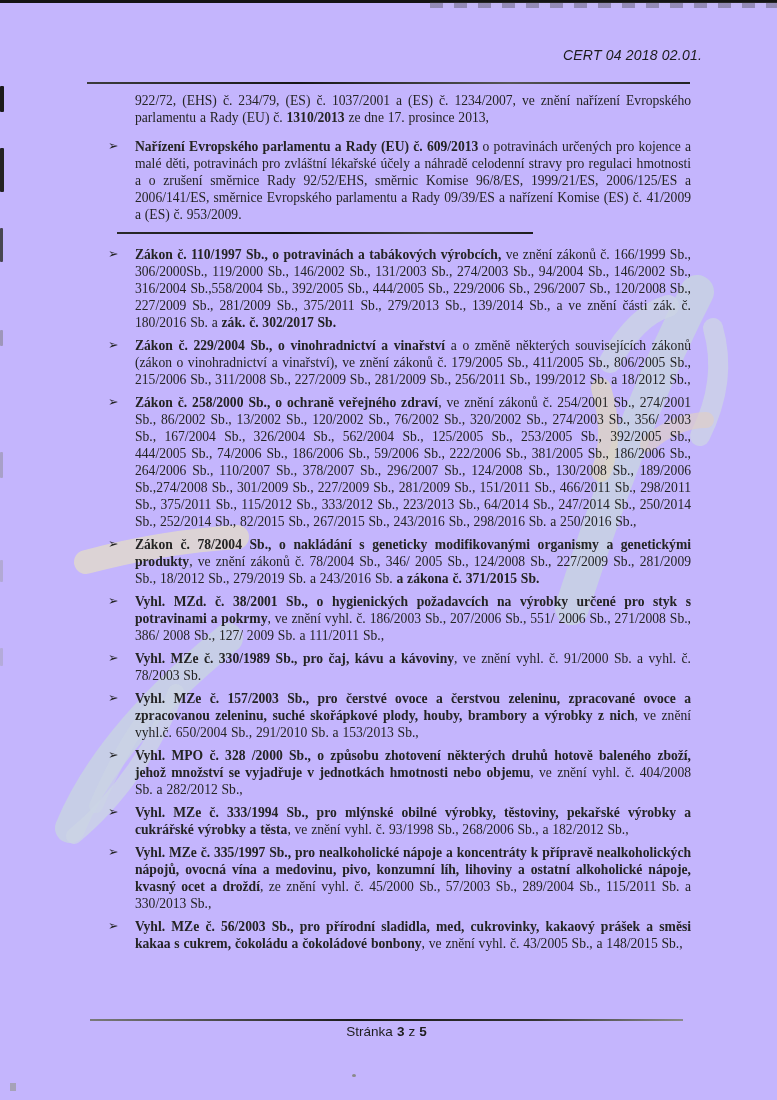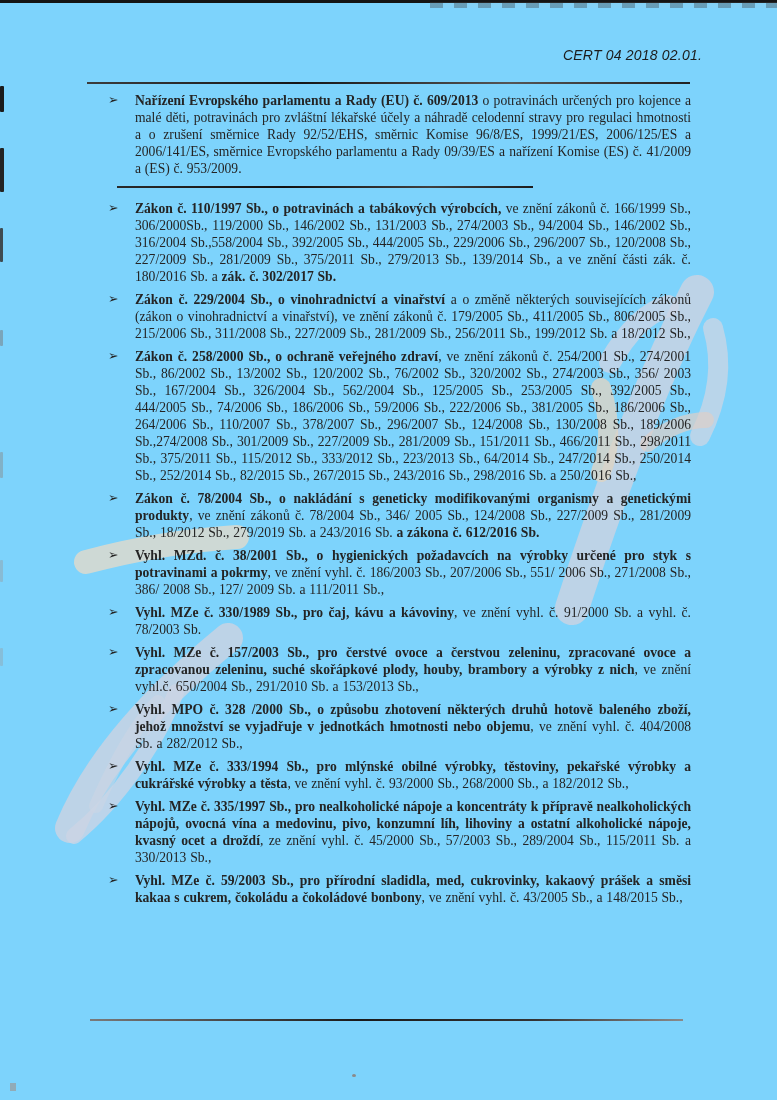--- a/index.html
+++ b/index.html
@@ -1,18 +1,18 @@
 <!DOCTYPE html>
 <html><head>
 <meta charset="utf-8">
 <style>
   html,body { margin:0; padding:0; background:#ffffff; }
   .page {
     position:relative; width:777px; height:1100px;
-    background:#7dd3fc; overflow:hidden;
+    background:#c4b5fd; overflow:hidden;
     font-family:"Liberation Serif","DejaVu Serif",serif;
     color:#242424;
   }
   
   .top-edge { position:absolute; top:0; left:0; width:777px; height:3px; background:#141414; z-index:2; }
   .top-smudge {
     position:absolute; top:2px; left:430px; width:347px; height:6px; z-index:2;
     background:repeating-linear-gradient(90deg, rgba(70,70,70,.55) 0 13px, rgba(190,190,190,.15) 13px 24px);
     filter:blur(.6px); opacity:.7;
   }
@@ -92,44 +92,51 @@
   <div class="edge-mark m6"></div>
   <div class="edge-mark m7"></div>
   <div class="speck-footer"></div>
   <div class="mark-bottom-left"></div>
 
   <div class="header-ref">CERT 04 2018 02.01.</div>
   <div class="rule1"></div>
 
   <div class="content">
 
+    <div class="intro"><span>922/72, (EHS) č. 234/79, (ES) č. 1037/2001 a (ES) č. 1234/2007, ve znění nařízení Evropského parlamentu a Rady (EU) č. </span><span class="b">1310/2013</span><span> ze dne 17. prosince 2013,</span></div>
 
     <div class="item"><span class="bullet">➢</span><span class="b">Nařízení Evropského parlamentu a Rady (EU) č. 609/2013</span><span> o potravinách určených pro kojence a malé děti, potravinách pro zvláštní lékařské účely a náhradě celodenní stravy pro regulaci hmotnosti a o zrušení směrnice Rady 92/52/EHS, směrnic Komise 96/8/ES, 1999/21/ES, 2006/125/ES a 2006/141/ES, směrnice Evropského parlamentu a Rady 09/39/ES a nařízení Komise (ES) č. 41/2009 a (ES) č. 953/2009.</span></div>
 
     <div class="rule2"></div>
 
     <div class="item"><span class="bullet">➢</span><span class="b">Zákon č. 110/1997 Sb., o potravinách a tabákových výrobcích,</span><span> ve znění zákonů č. 166/1999 Sb., 306/2000Sb., 119/2000 Sb., 146/2002 Sb., 131/2003 Sb., 274/2003 Sb., 94/2004 Sb., 146/2002 Sb., 316/2004 Sb.,558/2004 Sb., 392/2005 Sb., 444/2005 Sb., 229/2006 Sb., 296/2007 Sb., 120/2008 Sb., 227/2009 Sb., 281/2009 Sb., 375/2011 Sb., 279/2013 Sb., 139/2014 Sb., a ve znění části zák. č. 180/2016 Sb. a </span><span class="b">zák. č. 302/2017 Sb.</span></div>
 
     <div class="item"><span class="bullet">➢</span><span class="b">Zákon č. 229/2004 Sb., o vinohradnictví a vinařství</span><span> a o změně některých souvisejících zákonů (zákon o vinohradnictví a vinařství), ve znění zákonů č. 179/2005 Sb., 411/2005 Sb., 806/2005 Sb., 215/2006 Sb., 311/2008 Sb., 227/2009 Sb., 281/2009 Sb., 256/2011 Sb., 199/2012 Sb. a 18/2012 Sb.,</span></div>
 
     <div class="item"><span class="bullet">➢</span><span class="b">Zákon č. 258/2000 Sb., o ochraně veřejného zdraví</span><span>, ve znění zákonů č. 254/2001 Sb., 274/2001 Sb., 86/2002 Sb., 13/2002 Sb., 120/2002 Sb., 76/2002 Sb., 320/2002 Sb., 274/2003 Sb., 356/ 2003 Sb., 167/2004 Sb., 326/2004 Sb., 562/2004 Sb., 125/2005 Sb., 253/2005 Sb., 392/2005 Sb., 444/2005 Sb., 74/2006 Sb., 186/2006 Sb., 59/2006 Sb., 222/2006 Sb., 381/2005 Sb., 186/2006 Sb., 264/2006 Sb., 110/2007 Sb., 378/2007 Sb., 296/2007 Sb., 124/2008 Sb., 130/2008 Sb., 189/2006 Sb.,274/2008 Sb., 301/2009 Sb., 227/2009 Sb., 281/2009 Sb., 151/2011 Sb., 466/2011 Sb., 298/2011 Sb., 375/2011 Sb., 115/2012 Sb., 333/2012 Sb., 223/2013 Sb., 64/2014 Sb., 247/2014 Sb., 250/2014 Sb., 252/2014 Sb., 82/2015 Sb., 267/2015 Sb., 243/2016 Sb., 298/2016 Sb. a 250/2016 Sb.,</span></div>
 
-    <div class="item"><span class="bullet">➢</span><span class="b">Zákon č. 78/2004 Sb., o nakládání s geneticky modifikovanými organismy a genetickými produkty</span><span>, ve znění zákonů č. 78/2004 Sb., 346/ 2005 Sb., 124/2008 Sb., 227/2009 Sb., 281/2009 Sb., 18/2012 Sb., 279/2019 Sb. a 243/2016 Sb. </span><span class="b">a zákona č. 612/2016 Sb.</span></div>
+    <div class="item"><span class="bullet">➢</span><span class="b">Zákon č. 78/2004 Sb., o nakládání s geneticky modifikovanými organismy a genetickými produkty</span><span>, ve znění zákonů č. 78/2004 Sb., 346/ 2005 Sb., 124/2008 Sb., 227/2009 Sb., 281/2009 Sb., 18/2012 Sb., 279/2019 Sb. a 243/2016 Sb. </span><span class="b">a zákona č. 371/2015 Sb.</span></div>
 
     <div class="item"><span class="bullet">➢</span><span class="b">Vyhl. MZd. č. 38/2001 Sb., o hygienických požadavcích na výrobky určené pro styk s potravinami a pokrmy</span><span>, ve znění vyhl. č. 186/2003 Sb., 207/2006 Sb., 551/ 2006 Sb., 271/2008 Sb., 386/ 2008 Sb., 127/ 2009 Sb. a 111/2011 Sb.,</span></div>
 
     <div class="item"><span class="bullet">➢</span><span class="b">Vyhl. MZe č. 330/1989 Sb., pro čaj, kávu a kávoviny</span><span>, ve znění vyhl. č. 91/2000 Sb. a vyhl. č. 78/2003 Sb.</span></div>
 
     <div class="item"><span class="bullet">➢</span><span class="b">Vyhl. MZe č. 157/2003 Sb., pro čerstvé ovoce a čerstvou zeleninu, zpracované ovoce a zpracovanou zeleninu, suché skořápkové plody, houby, brambory a výrobky z nich</span><span>, ve znění vyhl.č. 650/2004 Sb., 291/2010 Sb. a 153/2013 Sb.,</span></div>
 
     <div class="item"><span class="bullet">➢</span><span class="b">Vyhl. MPO č. 328 /2000 Sb., o způsobu zhotovení některých druhů hotově baleného zboží, jehož množství se vyjadřuje v jednotkách hmotnosti nebo objemu</span><span>, ve znění vyhl. č. 404/2008 Sb. a 282/2012 Sb.,</span></div>
 
-    <div class="item"><span class="bullet">➢</span><span class="b">Vyhl. MZe č. 333/1994 Sb., pro mlýnské obilné výrobky, těstoviny, pekařské výrobky a cukrářské výrobky a těsta</span><span>, ve znění vyhl. č. 93/2000 Sb., 268/2000 Sb., a 182/2012 Sb.,</span></div>
+    <div class="item"><span class="bullet">➢</span><span class="b">Vyhl. MZe č. 333/1994 Sb., pro mlýnské obilné výrobky, těstoviny, pekařské výrobky a cukrářské výrobky a těsta</span><span>, ve znění vyhl. č. 93/1998 Sb., 268/2006 Sb., a 182/2012 Sb.,</span></div>
 
     <div class="item"><span class="bullet">➢</span><span class="b">Vyhl. MZe č. 335/1997 Sb., pro nealkoholické nápoje a koncentráty k přípravě nealkoholických nápojů, ovocná vína a medovinu, pivo, konzumní líh, lihoviny a ostatní alkoholické nápoje, kvasný ocet a droždí</span><span>, ze znění vyhl. č. 45/2000 Sb., 57/2003 Sb., 289/2004 Sb., 115/2011 Sb. a 330/2013 Sb.,</span></div>
 
-    <div class="item"><span class="bullet">➢</span><span class="b">Vyhl. MZe č. 59/2003 Sb., pro přírodní sladidla, med, cukrovinky, kakaový prášek a směsi kakaa s cukrem, čokoládu a čokoládové bonbony</span><span>, ve znění vyhl. č. 43/2005 Sb., a 148/2015 Sb.,</span></div>
+    <div class="item"><span class="bullet">➢</span><span class="b">Vyhl. MZe č. 56/2003 Sb., pro přírodní sladidla, med, cukrovinky, kakaový prášek a směsi kakaa s cukrem, čokoládu a čokoládové bonbony</span><span>, ve znění vyhl. č. 43/2005 Sb., a 148/2015 Sb.,</span></div>
 
   </div>
 
   <div class="footer-rule"></div>
+  <div class="footer">
+    <span>Stránka</span>
+    <span class="b">3</span>
+    <span>z</span>
+    <span class="b">5</span>
+  </div>
 
 </div>
 
 </body></html>

